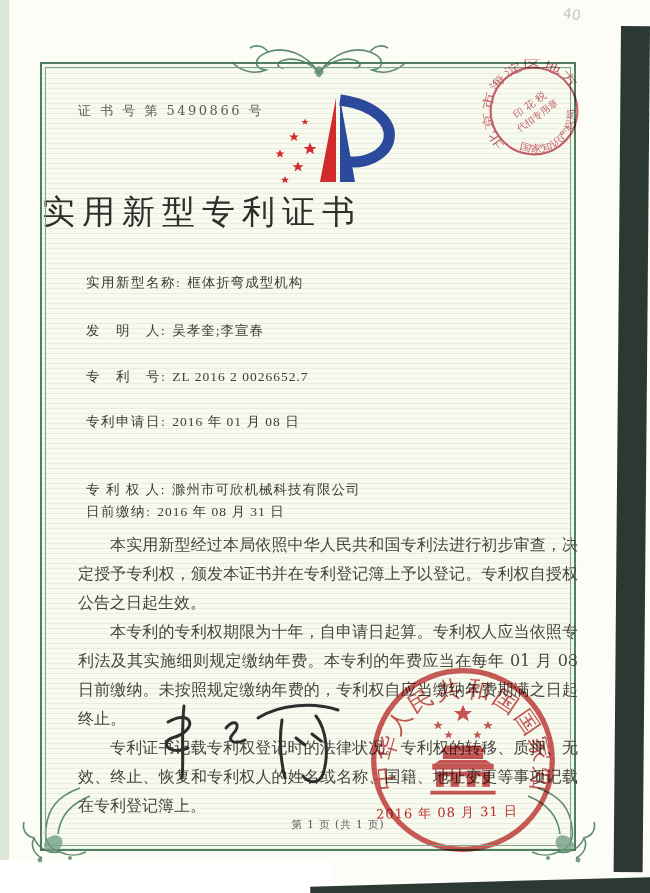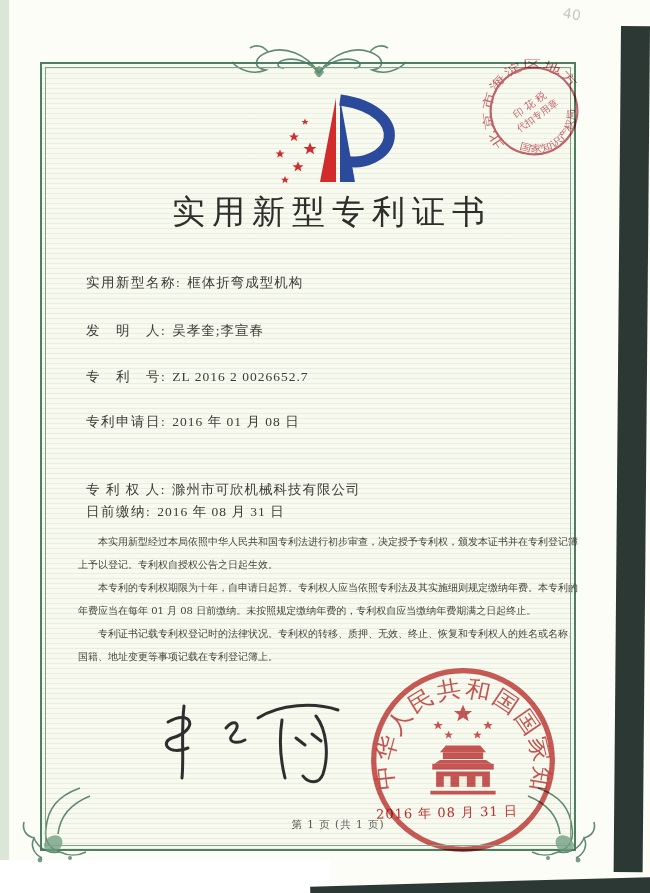--- a/index.html
+++ b/index.html
@@ -17,29 +17,29 @@
     border:2px solid #4d7f60;
     background:
       repeating-linear-gradient(0deg, rgba(130,175,135,0.14) 0 1px, rgba(0,0,0,0) 1px 5px),
       #f8f9ef;}
   .frame::after{content:"";position:absolute;inset:3px;border:1px solid #7da38a;pointer-events:none;}
 
   .cert-no{position:absolute;left:36px;top:38px;font-size:13px;color:#5a5b54;letter-spacing:2.5px;}
 
   .logo{position:absolute;left:216px;top:28px;width:150px;height:100px;}
 
-  .title{position:absolute;left:0;top:126px;width:580px;text-align:center;
+  .title{position:absolute;left:0;top:126px;width:580px;text-align:left;
     font-size:33px;color:#2e2f2b;letter-spacing:7px;font-weight:500;}
 
   .fields{position:absolute;left:44px;top:0;width:470px;}
   .frow{position:absolute;font-size:13.5px;color:#3c3d37;white-space:pre;letter-spacing:1px;font-family:Liberation Serif, serif;}
   .frow .lbl{letter-spacing:1.5px;}
   .frow .val{margin-left:6px;}
 
-  .paras{position:absolute;left:36px;top:466px;width:500px;font-size:10px;line-height:23px;
+  .paras{position:absolute;left:36px;top:466px;width:500px;font-size:16px;line-height:29px;
     color:#45463e;text-align:justify;}
   .paras p{margin:0;text-indent:2em;}
 
   .signer{position:absolute;left:44px;top:656px;font-size:14px;color:#3b3c36;letter-spacing:3px;font-family:"DejaVu Sans", sans-serif;}
   .signer div{margin-bottom:8px;}
   .signature{position:absolute;left:112px;top:628px;width:200px;height:95px;}
 
   .seal{position:absolute;left:325px;top:600px;width:192px;height:192px;mix-blend-mode:multiply;opacity:0.93;}
   .seal-date{position:absolute;left:334px;top:740px;font-size:13px;color:#c13030;letter-spacing:1px;
     transform:rotate(-1.5deg);white-space:pre;mix-blend-mode:multiply;}
@@ -101,20 +101,21 @@
         <path d="M74,10 C54,18 44,30 42,48"></path>
         <path d="M30,42 C28,54 32,62 44,66 C32,68 22,62 18,52 C14,60 18,68 26,72"></path>
         <path d="M44,66 C52,70 62,70 70,66"></path>
         <path d="M18,52 C10,50 6,44 8,36"></path>
       </g>
       <path d="M32,52 c9,-7 18,0 13,9 c-5,9 -18,6 -17,-3 z" fill="#6c9a7e" opacity="0.75"></path>
       <circle cx="24" cy="74" r="2.4" fill="#558268" opacity="0.8"></circle>
       <circle cx="54" cy="72" r="2" fill="#558268" opacity="0.8"></circle>
     </svg>
 
+    <div class="cert-no">证 书 号 第 5490866 号</div>
 
     <svg class="logo" viewBox="0 0 150 100">
       <defs>
         <path id="star" d="M0,-5 L1.47,-1.55 5,-1.55 2.18,0.59 3.09,4.05 0,1.9 -3.09,4.05 -2.18,0.59 -5,-1.55 -1.47,-1.55 Z"></path>
       </defs>
       <path d="M82,8 C118,13 134,31 131,47 C128,63 106,73 88,69" fill="none" stroke="#2b4a9b" stroke-width="11"></path>
       <polygon points="78,6 62,90 78,90" fill="#d12b2b"></polygon>
       <polygon points="82,6 82,90 97,90" fill="#2b4a9b"></polygon>
       <g fill="#d12b2b">
         <use href="#star" transform="translate(47,30) scale(0.7)"></use>

